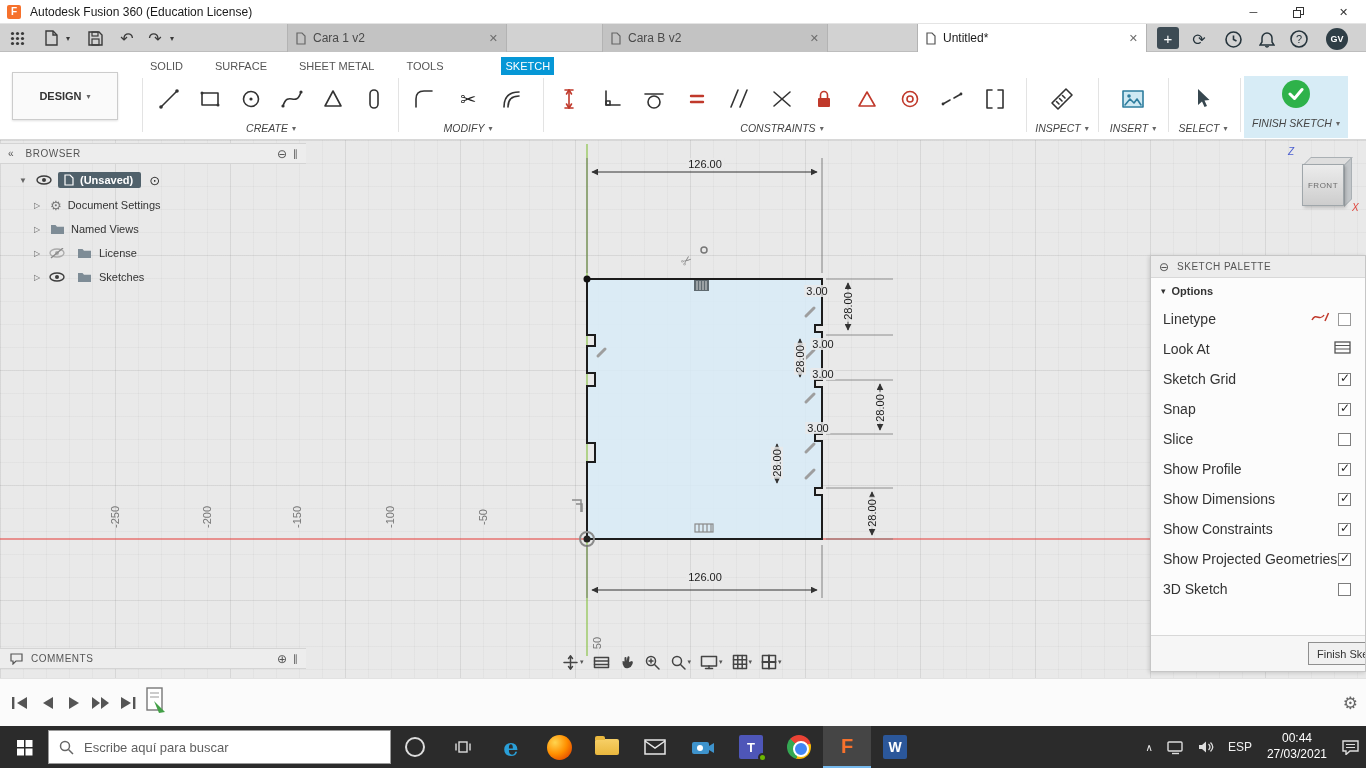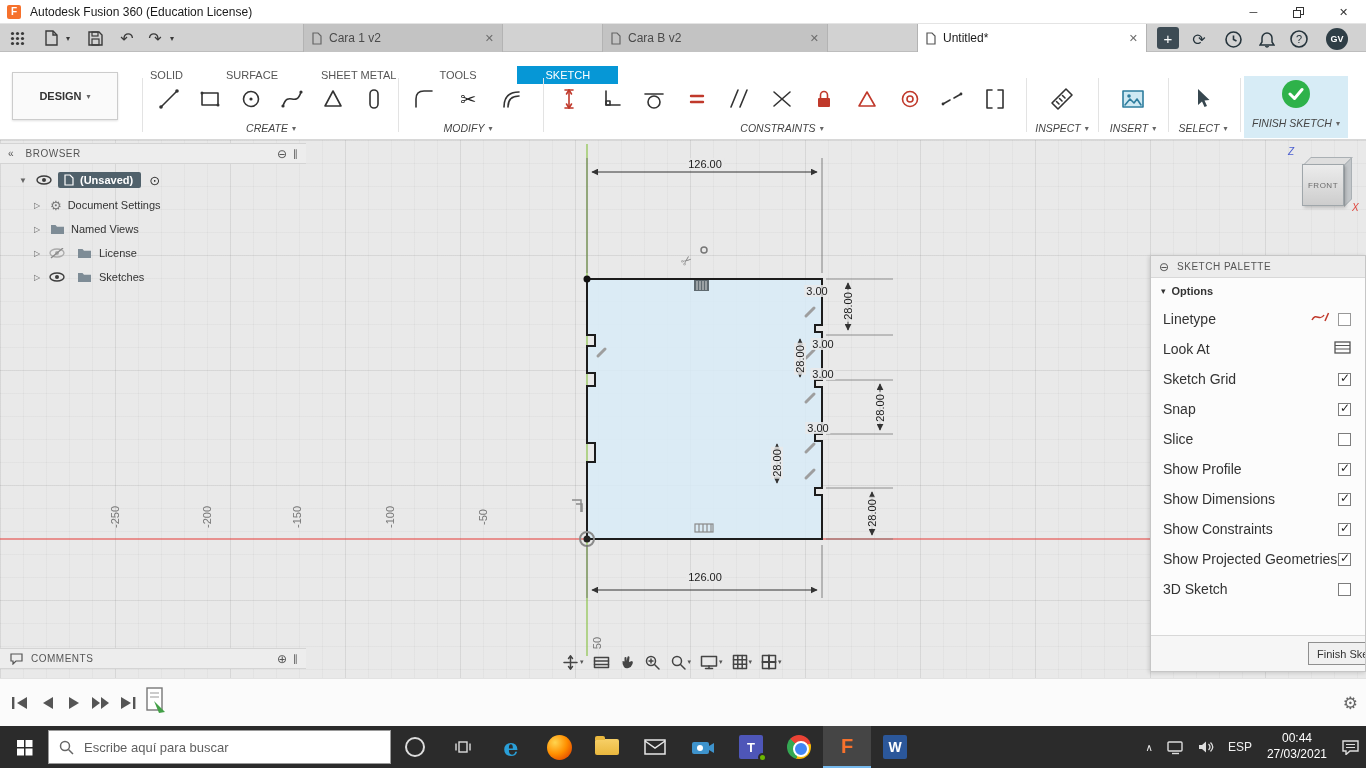--- a/index.html
+++ b/index.html
@@ -21,23 +21,23 @@
 .doc-tab .dti{margin-right:7px;display:flex;}
 .doc-tab .label{flex:1;white-space:nowrap;overflow:hidden;}
 .doc-tab .x{margin-left:10px;color:#6d6d6d;font-size:11px;}
 .plus-tile{position:absolute;left:1157px;top:3px;width:22px;height:22px;background:#3d4b54;color:#fff;border-radius:3px;display:flex;align-items:center;justify-content:center;font-size:15px;}
 .rt-ic{position:absolute;top:4px;width:22px;height:22px;display:flex;align-items:center;justify-content:center;color:#26343c;font-size:14px;}
 .avatar{position:absolute;left:1326px;top:4px;width:22px;height:22px;border-radius:50%;background:#2f3e46;color:#fff;font-size:9px;font-weight:bold;display:flex;align-items:center;justify-content:center;}
 
 
 .ribbon{position:absolute;left:0;top:52px;width:1366px;height:88px;background:#fff;border-bottom:1px solid #d8d8d8;}
 .design-box{position:absolute;left:12px;top:20px;width:106px;height:48px;border:1px solid #ccc;box-shadow:0 1px 2px rgba(0,0,0,.12);display:flex;align-items:center;justify-content:center;font-size:11px;font-weight:bold;color:#333;gap:5px;background:#fafafa;}
-.rtabs{position:absolute;left:148px;top:13px;height:20px;display:flex;gap:39px;align-items:center;text-align:right;}
+.rtabs{position:absolute;left:148px;top:4px;height:20px;display:flex;gap:28px;align-items:center;text-align:right;}
 .rtab{font-size:11px;color:#555;white-space:nowrap;padding:3px 2px;}
-.rtab.active{background:#0697d6;color:#fff;padding:3px 28px;}
+.rtab.active{background:#0697d6;color:#fff;padding:3px 4px;margin-left:28px;}
 .rgroup{position:absolute;top:26px;height:42px;display:flex;align-items:center;justify-content:space-around;}
 .ticon{width:34px;height:34px;display:flex;align-items:center;justify-content:center;}
 .ticon svg{stroke:#333;fill:none;stroke-width:1.6;stroke-linecap:round;stroke-linejoin:round;}
 .ticon.red svg{stroke:#c0392b;}
 .ticon .glyph{font-size:19px;color:#222;}
 .rlabel{position:absolute;top:68px;height:16px;display:flex;align-items:center;justify-content:center;font-size:10.5px;color:#444;gap:4px;font-style:italic;}
 .caret{font-size:8px;color:#666;}
 .rdiv{position:absolute;top:26px;height:54px;width:1px;background:#e3e3e3;}
 .finish-tile{position:absolute;left:1244px;top:24px;width:104px;height:62px;background:#d7ecf6;display:flex;flex-direction:column;align-items:center;justify-content:flex-start;padding-top:4px;}
 .finish-check{width:28px;height:28px;border-radius:50%;background:#2eb24a;display:flex;align-items:center;justify-content:center;}
@@ -160,21 +160,21 @@
       <svg width="15" height="15">
           <path d="M1 1 h10 l3 3 v10 H1 Z" fill="none" stroke="#3a3a3a" stroke-width="1.4"></path>
           <rect x="4" y="8" width="7" height="6" fill="none" stroke="#3a3a3a" stroke-width="1.2"></rect>
           <rect x="4" y="1" width="6" height="4" fill="none" stroke="#3a3a3a" stroke-width="1.2"></rect>
         </svg>
     </span>
     <span class="qicon" style="left:118px;font-size:16px">↶</span>
     <span class="qicon" style="left:146px;font-size:16px">↷</span>
     <span class="qicon" style="left:163px;font-size:8px">▾</span>
 
-    <div class="doc-tab" style="left:303px;width:200px">
+    <div class="doc-tab" style="left:287px;width:220px">
       <span class="dti">
           <svg width="10" height="13">
             <path d="M1 1 h5 l3 3 v8 H1 Z" fill="none" stroke="#666" stroke-width="1.2"></path>
           </svg>
         </span>
       <span class="label">Cara 1 v2</span>
       <span class="x">✕</span>
     </div>
     <div class="doc-tab" style="left:602px;width:226px">
       <span class="dti">

